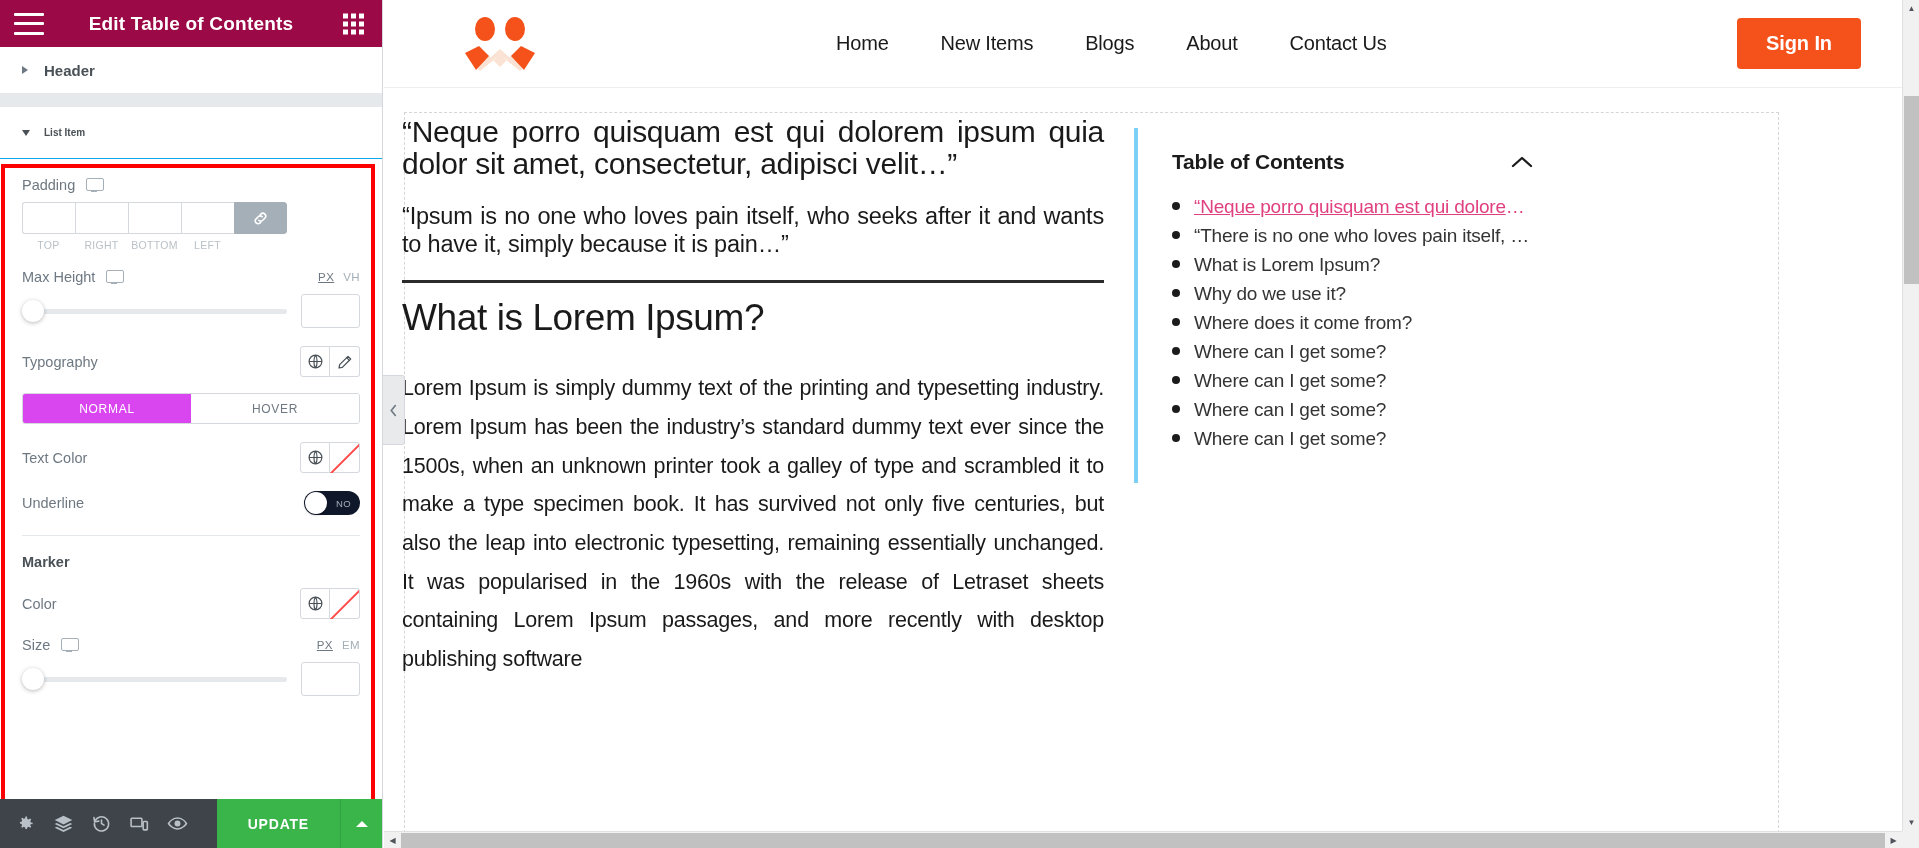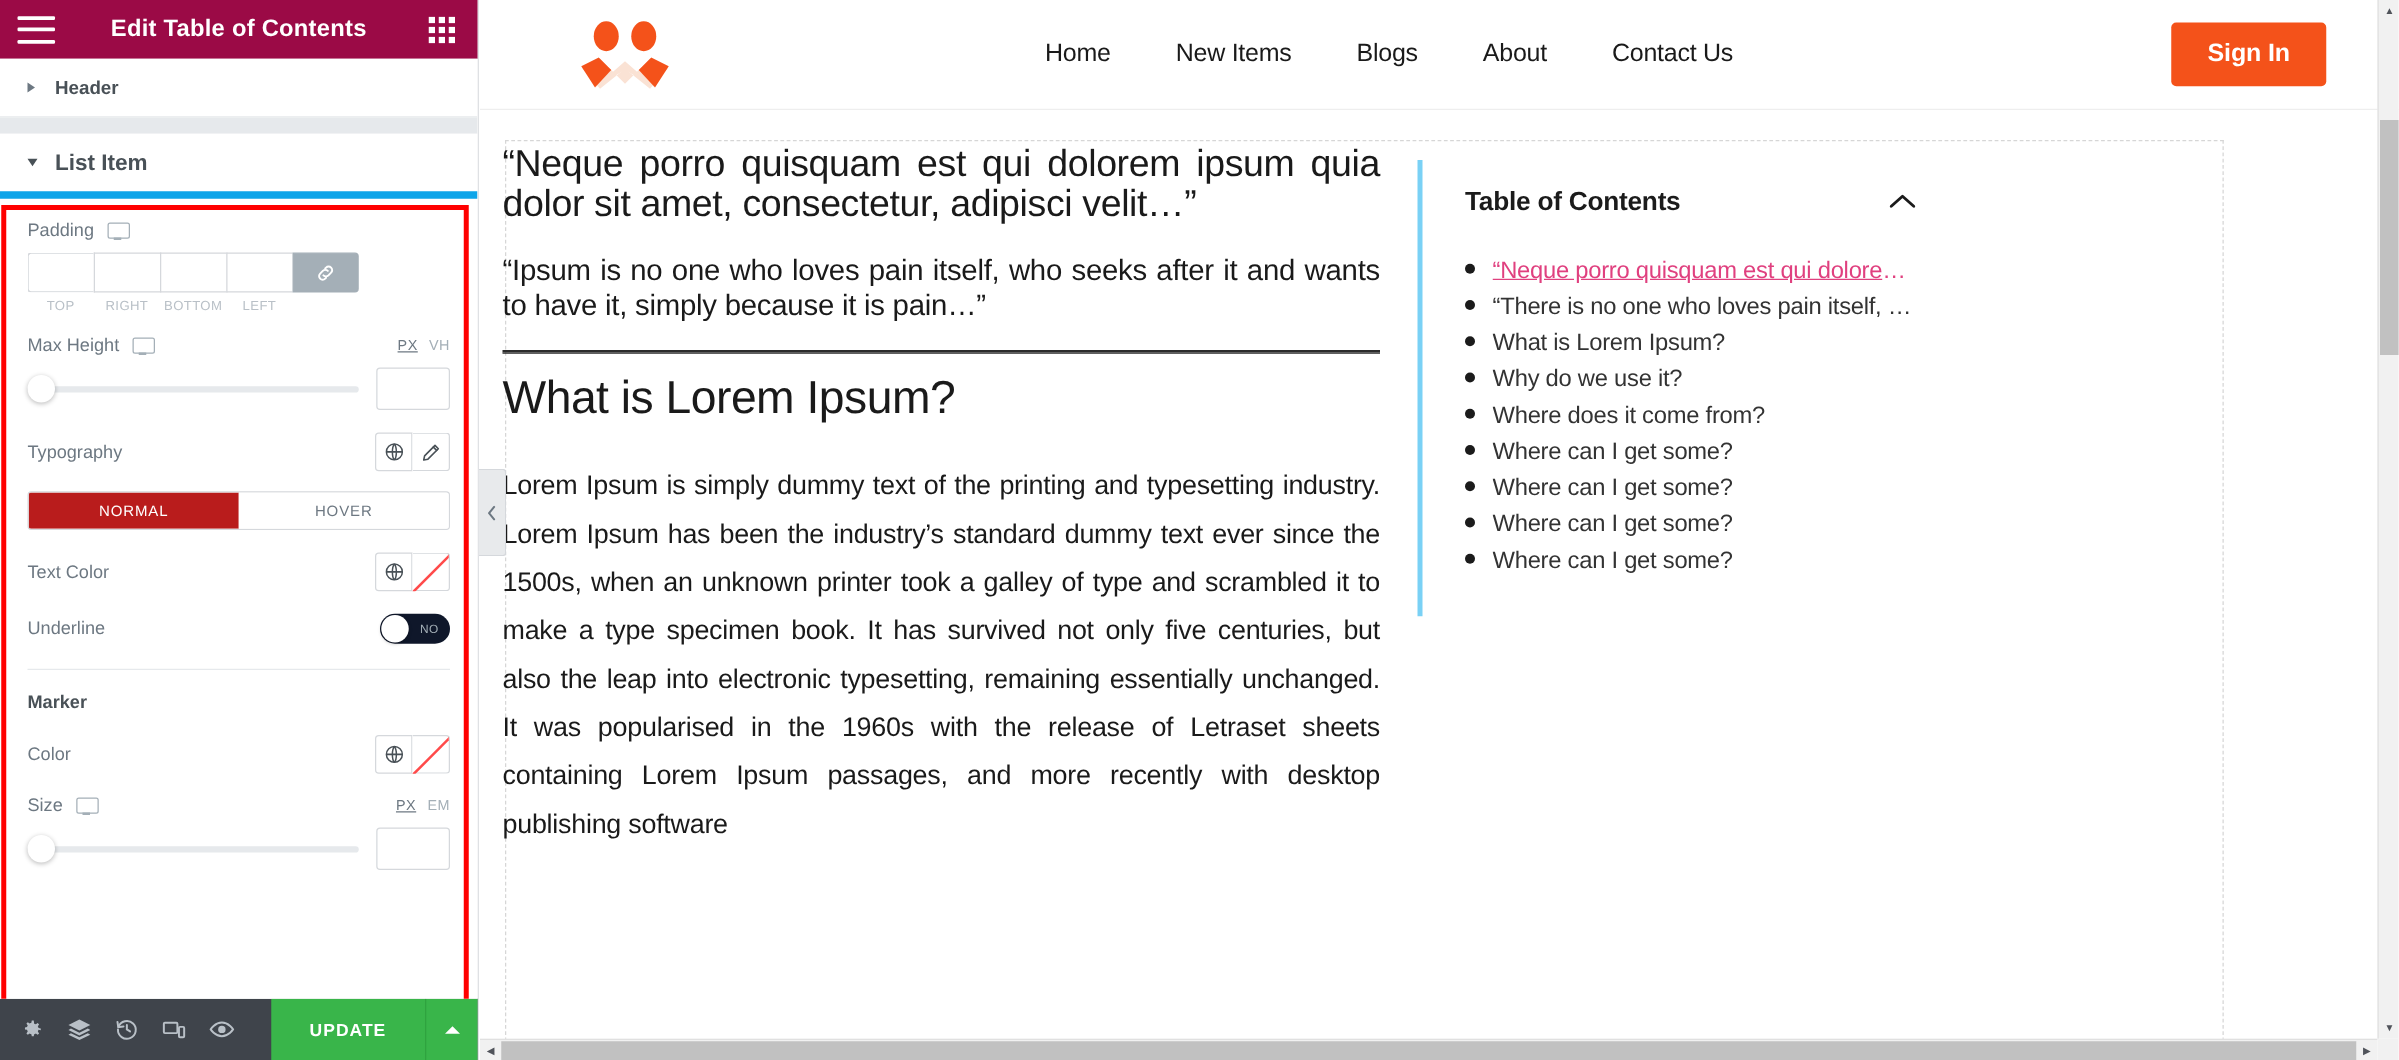--- a/index.html
+++ b/index.html
@@ -58,22 +58,22 @@
 
   
   .highlight-box {
     position: absolute; left: 1px; top: 117px; width: 374px; height: 673px;
     border: 4px solid #ff0000; pointer-events: none; z-index: 30;
   }
 
   .group { background: #fff; }
   .group-head {
     height: 52px; display: flex; align-items: center; padding: 0 22px;
-    border-bottom: 6px solid #0ea5e9;
-    font-size: 18px; font-weight: bold; color: #495157; cursor: pointer;
+    border-bottom: 1px solid #0ea5e9;
+    font-size: 10px; font-weight: bold; color: #495157; cursor: pointer;
   }
   .ctrl { padding: 0 22px; }
   .ctrl-label-row {
     display: flex; align-items: center; justify-content: space-between;
     margin-top: 18px; margin-bottom: 9px;
   }
   .ctrl-label {
     font-size: 14.5px; color: #6d7882; display: flex; align-items: center; gap: 11px; justify-content: flex-end;
   }
   .ctrl-label.bold { font-weight: bold; color: #495157; }
@@ -138,21 +138,21 @@
 
   
   .tabs {
     display: flex; border: 1px solid #d5d8dc; border-radius: 3px; overflow: hidden;
     margin-top: 16px;
   }
   .tabs .tab {
     flex: 1; height: 29px; display: flex; align-items: center; justify-content: center;
     font-size: 12px; color: #6d7882; letter-spacing: .7px; cursor: pointer; background: #fff;
   }
-  .tabs .tab.active { background: #b91c1c; color: #fff; }
+  .tabs .tab.active { background: #d946ef; color: #fff; }
 
   
   .switch {
     width: 56px; height: 24px; border-radius: 12px; background: #0f172a;
     position: relative; cursor: pointer; display: flex; align-items: center;
   }
   .switch .knob {
     position: absolute; left: 1px; width: 22px; height: 22px; border-radius: 50%;
     background: #fff; box-shadow: 0 1px 3px rgba(0,0,0,.25);
   }
@@ -248,21 +248,21 @@
 
   
   #toc {
     position: absolute; left: 750px; top: 40px; width: 425px;
     background: #fff; border-left: 4px solid #7ad1f5;
     padding: 22px 26px 26px 34px;
     font-family: "Liberation Sans", sans-serif;
   }
   .toc-head {
     display: flex; align-items: center; justify-content: space-between;
-    margin-bottom: 32px;
+    margin-bottom: 22px;
   }
   .toc-title { font-size: 21px; font-weight: bold; color: #1b1b1b; letter-spacing: -.2px; }
   .toc-chevron { color: #1b1b1b; font-size: 20px; cursor: pointer; line-height: 1; }
   .toc-list { list-style: none; }
   .toc-list li {
     display: flex; align-items: baseline; gap: 14px;
     font-size: 19px; color: #333; margin-bottom: 7px; cursor: pointer;
     white-space: nowrap; letter-spacing: -.2px;
   }
   .toc-list li .dot {

